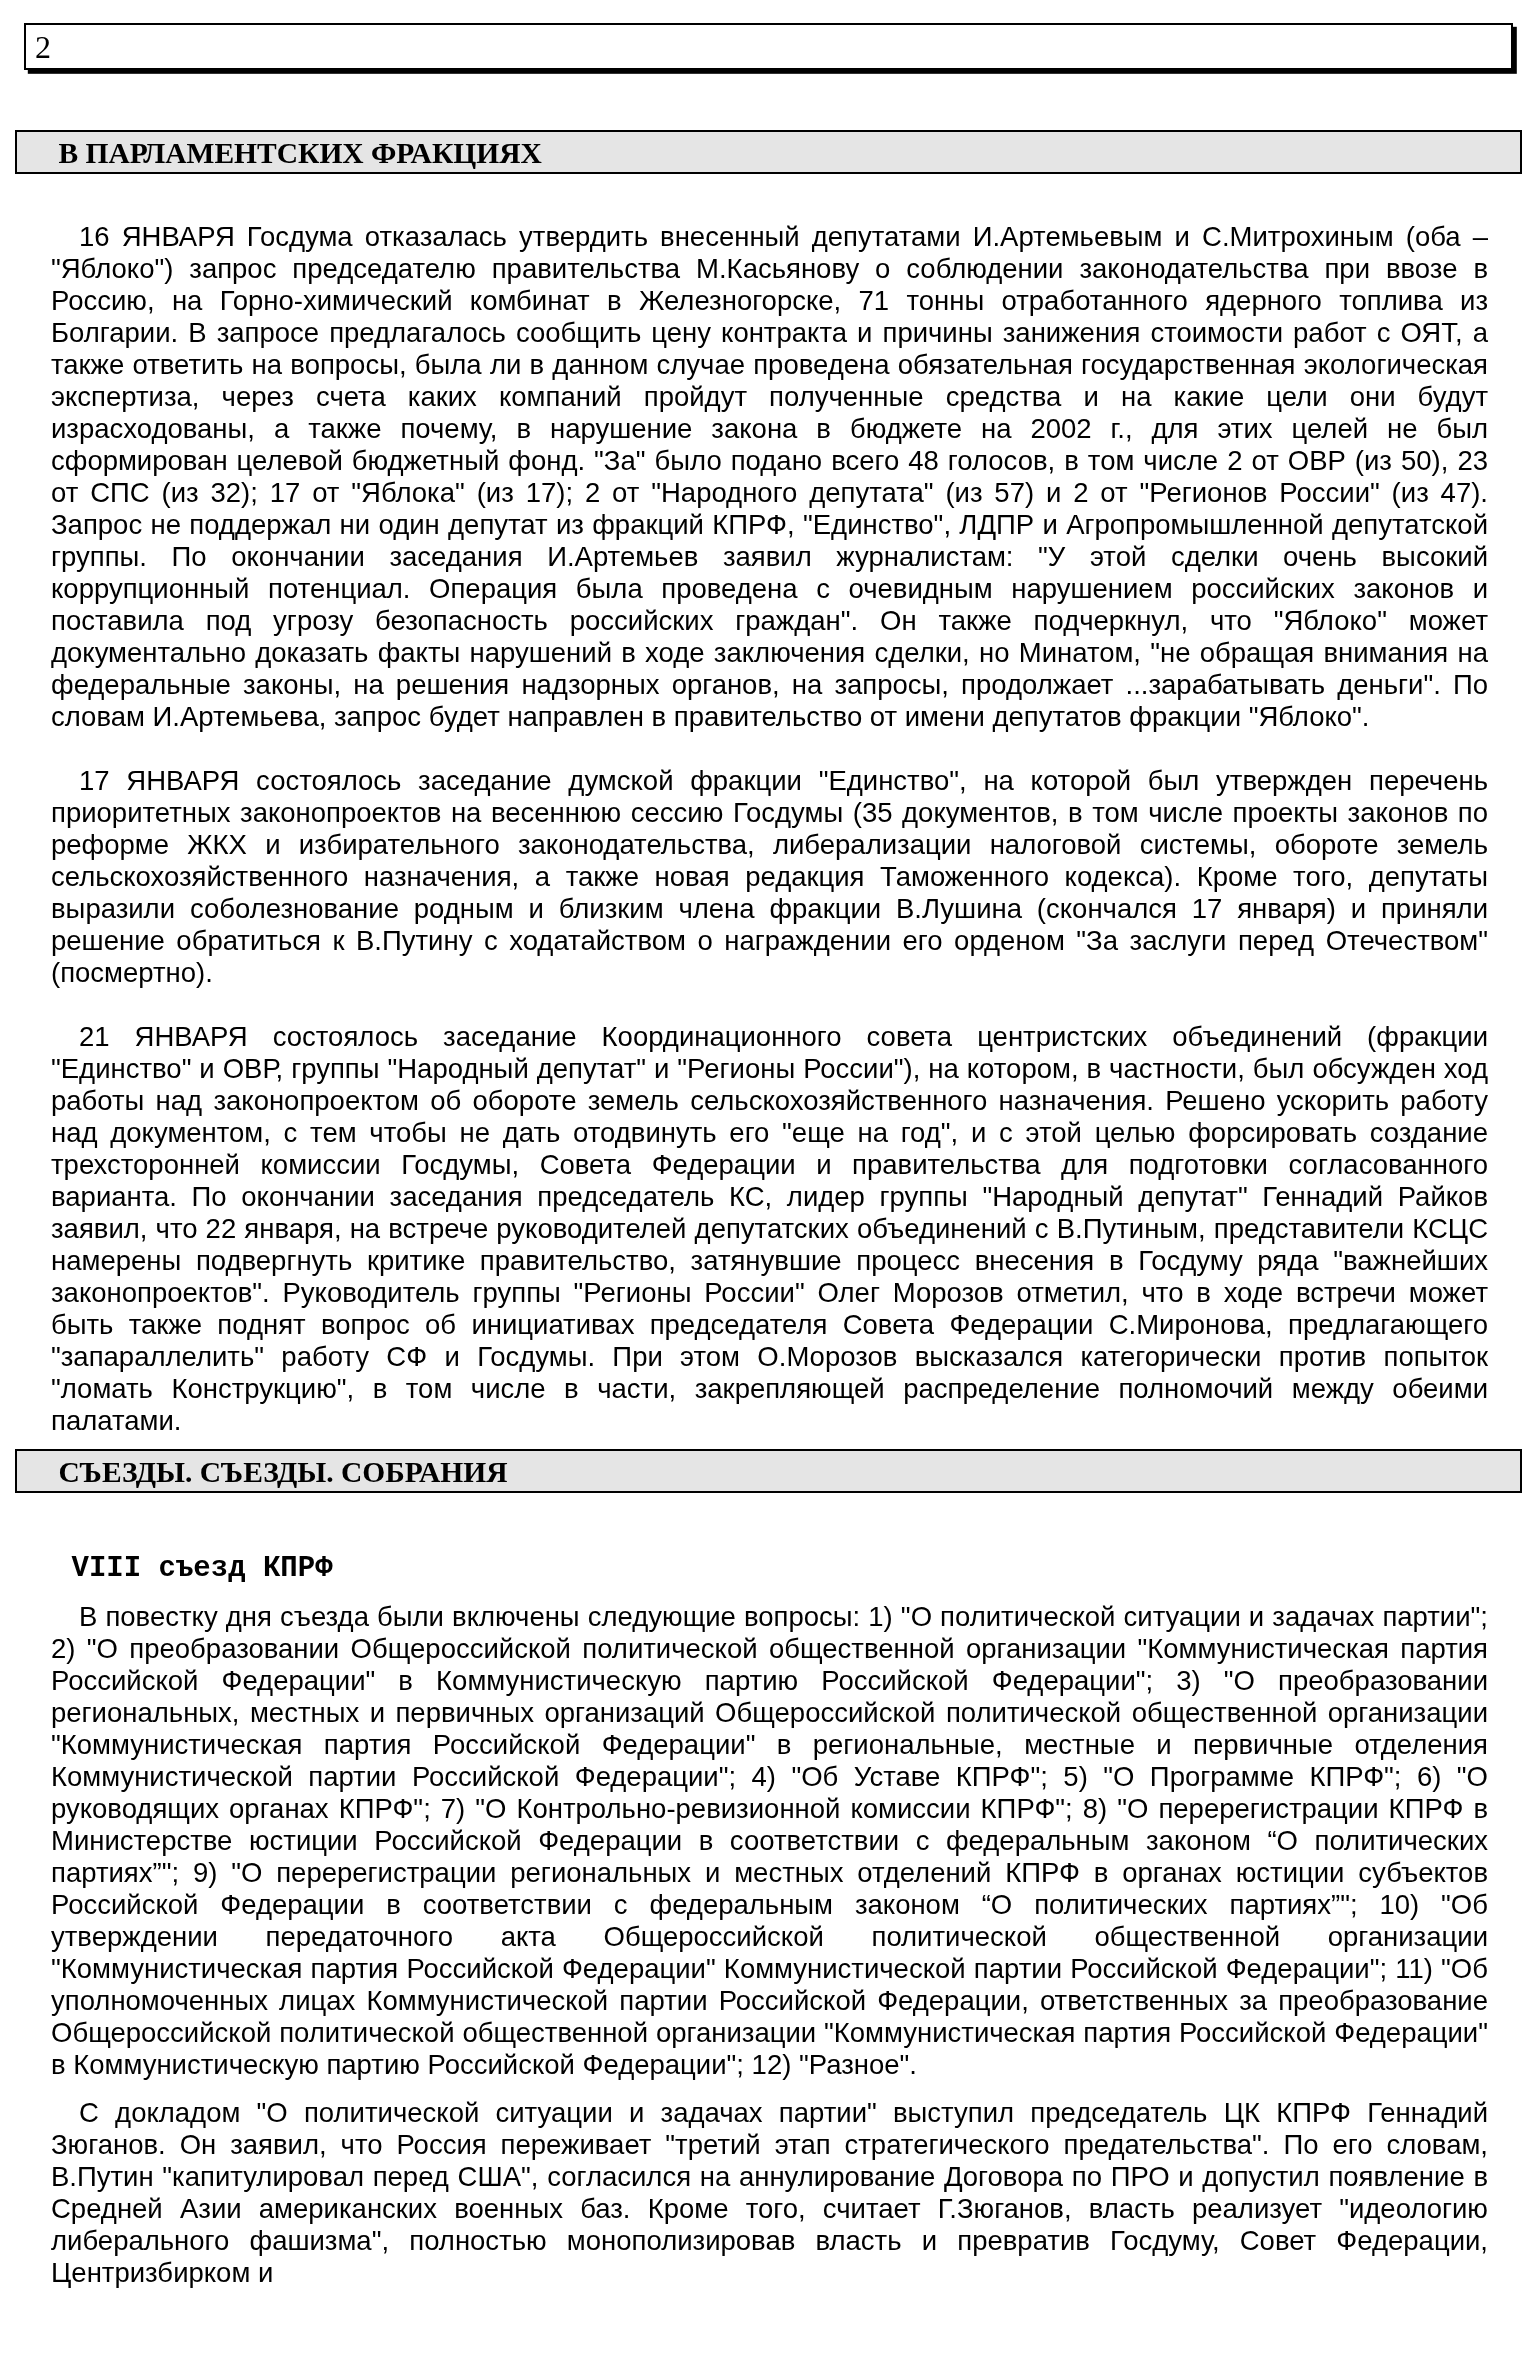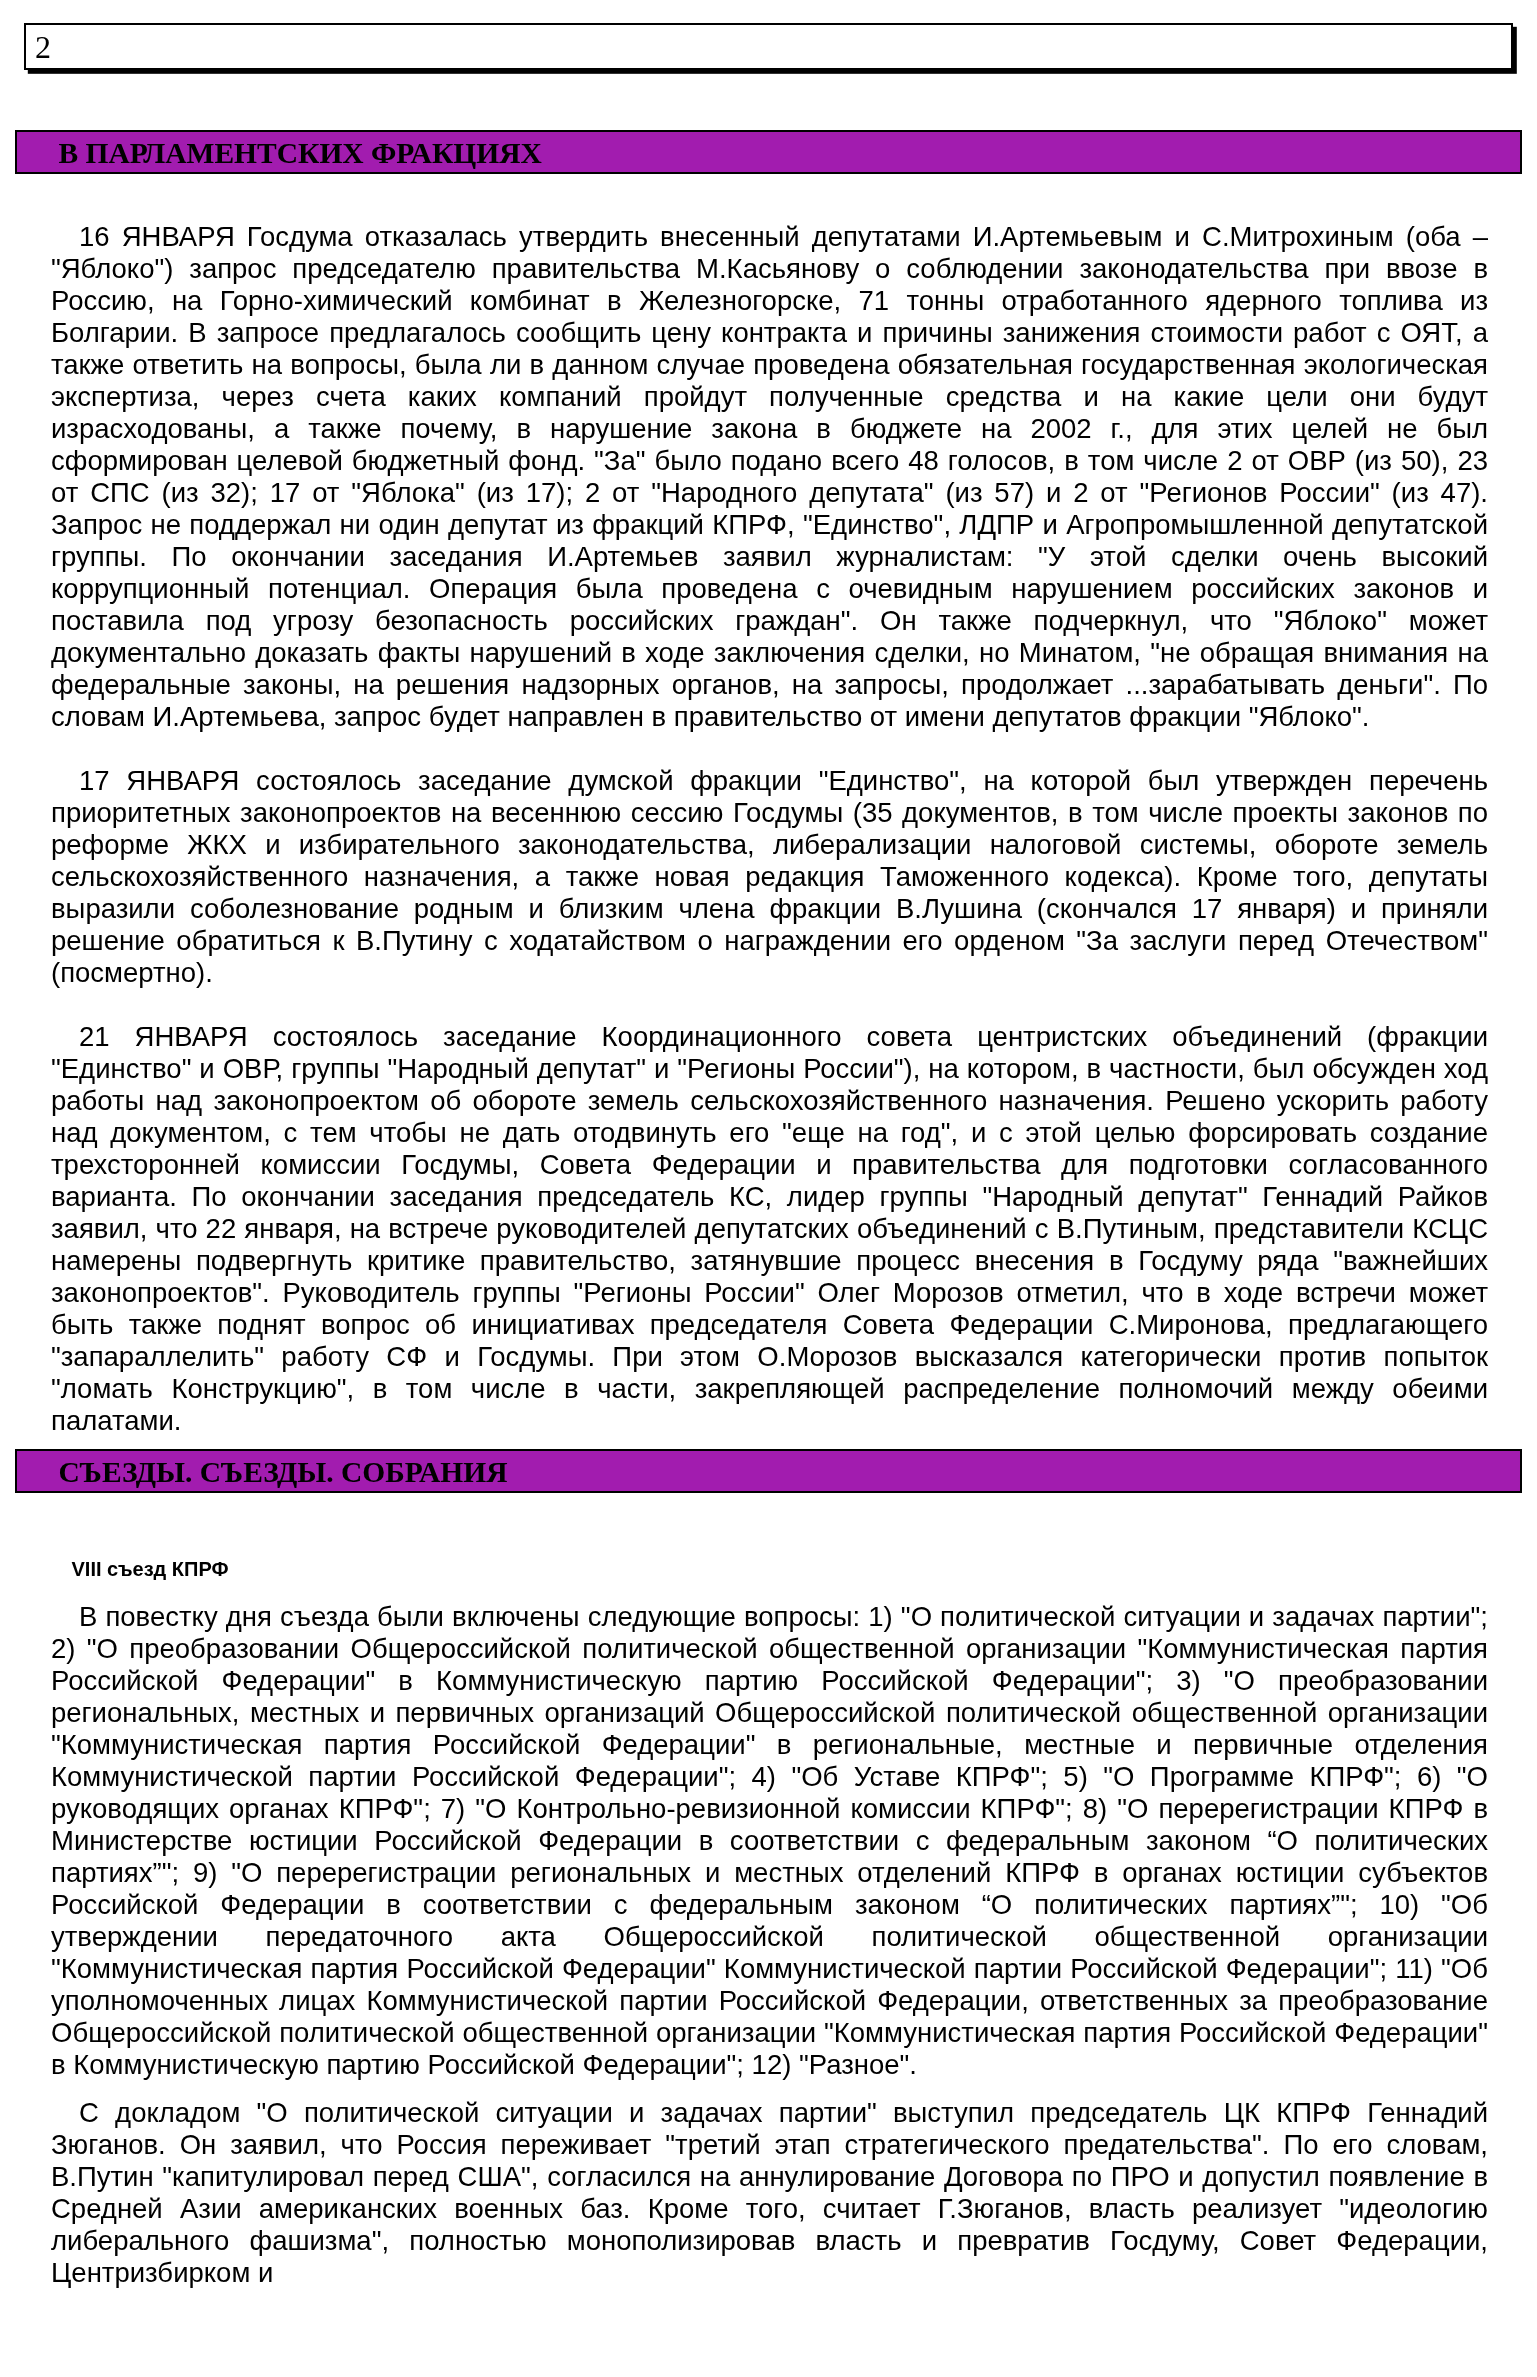--- a/index.html
+++ b/index.html
@@ -7,32 +7,32 @@
   .page-header {
     position: absolute; left: 24px; top: 23px; width: 1485px; height: 43px;
     border: 2.6px solid #000; background: #fff;
     box-shadow: 3.8px 3.8px 0 #000;
     font-family: "Liberation Serif", serif; font-size: 32px;
   }
   .page-number { position: absolute; left: 9px; top: 3.8px; }
   .issue-info { position: absolute; right: 82px; top: 3.8px; font-style: italic; }
   .section-header {
     position: absolute; left: 15.4px; width: 1503px; height: 40px;
-    border: 2.6px solid #000; background: #a21caf;
+    border: 2.6px solid #000; background: #e5e5e5;
     font-family: "Liberation Serif", serif; font-weight: bold; font-size: 29.5px;
   }
   .section-header span { position: absolute; left: 41px; top: 4.5px; letter-spacing: 0px; }
   .body-block {
     position: absolute; left: 35px; width: 1469px;
     font-family: "Liberation Sans", sans-serif; font-size: 27.5px; line-height: 32px;
     text-align: justify;
   }
   .body-block p { margin: 16px; text-indent: 28px; }
   .block1 p + p { margin-top: 32px; }
-  .subhead { font-weight: bold; font-size: 20px; text-indent: 20.5px !important; }
+  .subhead { font-weight: bold; font-size: 29px; text-indent: 20.5px !important; font-family: Liberation Mono, monospace; }
 </style>
 </head>
 <body>
 
 <div class="page-header">
   <span class="page-number">2</span>
 </div>
 
 <div class="section-header" style="top:130px;">
   <span>В ПАРЛАМЕНТСКИХ ФРАКЦИЯХ</span>

